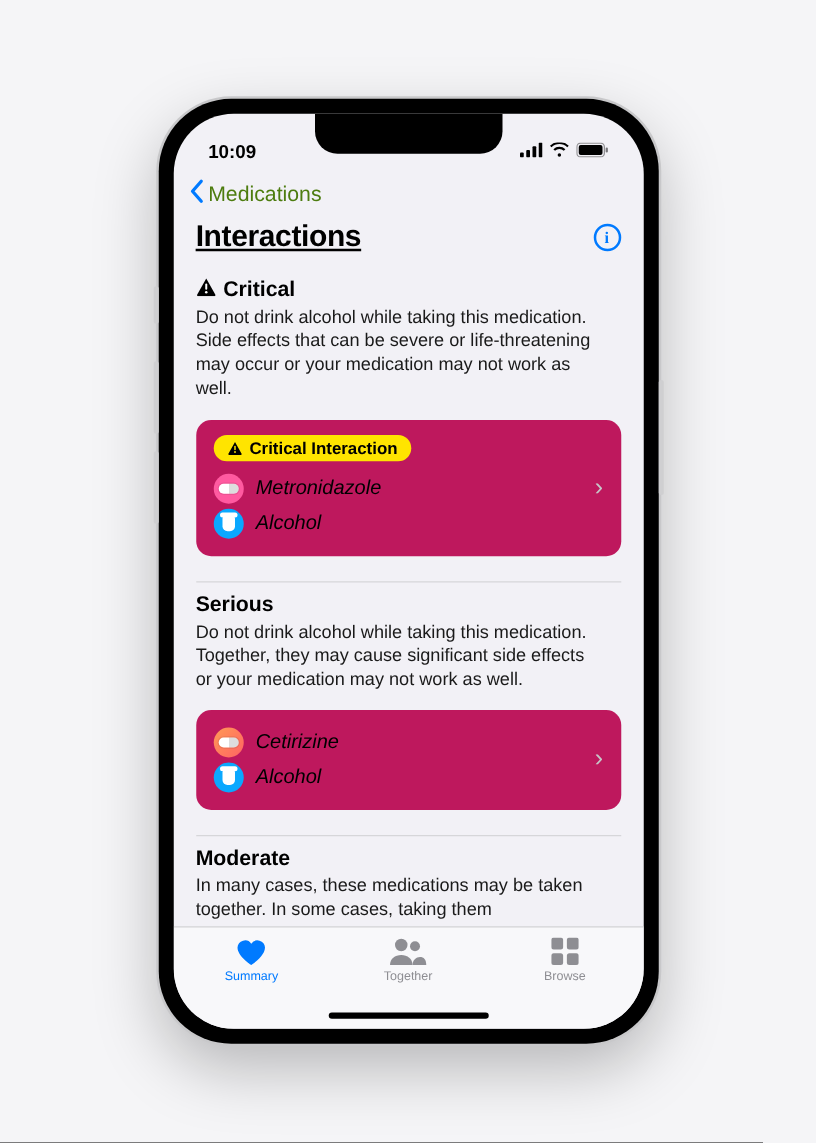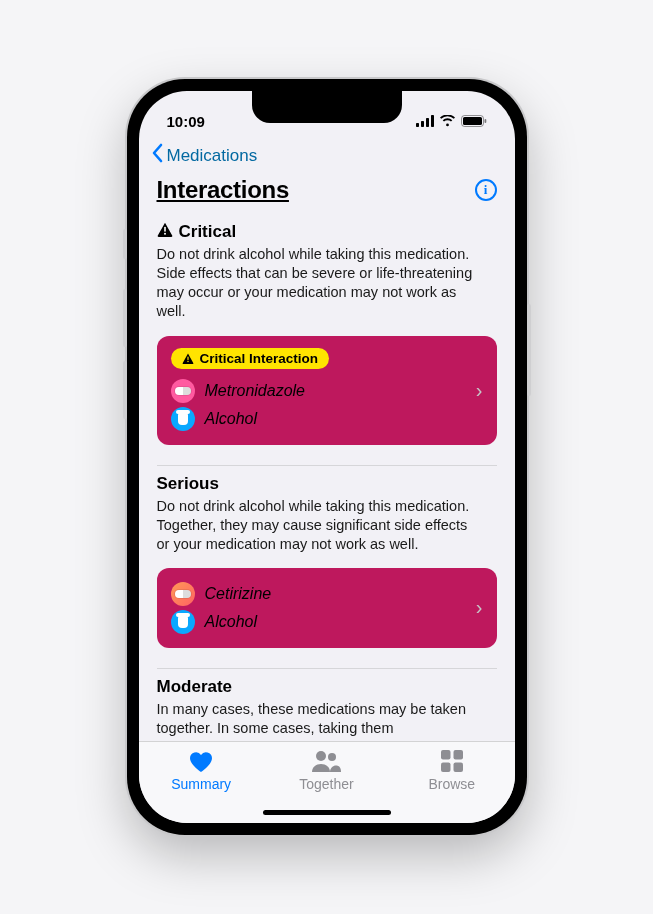--- a/index.html
+++ b/index.html
@@ -58,21 +58,21 @@
     padding: 12px 28px 0;
     font-size: 15px;
     font-weight: 600;
   }
   .status-right { display: flex; gap: 5px; align-items: center; }
   .nav-bar {
     display: flex;
     align-items: center;
     gap: 4px;
     padding: 4px 12px 6px;
-    color: #0369a1;
+    color: #4d7c0f;
     font-size: 17px;
   }
   .content {
     padding: 0 18px;
     height: calc(100% - 48px - 34px - 62px);
     overflow: hidden;
   }
   .title-row {
     display: flex;
     justify-content: space-between;
@@ -137,21 +137,21 @@
     bottom: 0; left: 0; right: 0;
     height: 82px;
     background: rgba(248,248,250,0.94);
     border-top: 0.5px solid rgba(0,0,0,0.15);
     display: flex;
     padding-top: 6px;
   }
   .tab {
     flex: 1;
     display: flex; flex-direction: column; align-items: center; gap: 2px;
-    font-size: 14px;
+    font-size: 10px;
     color: #8e8e93;
     text-align: center;
   }
   .tab.active { color: #007aff; }
   .tab-icon { height: 26px; display:flex; align-items:center; justify-content:center; }
   .home-ind {
     position: absolute;
     bottom: 8px; left: 50%; transform: translateX(-50%);
     width: 128px; height: 5px;
     background: #000; border-radius: 3px;

